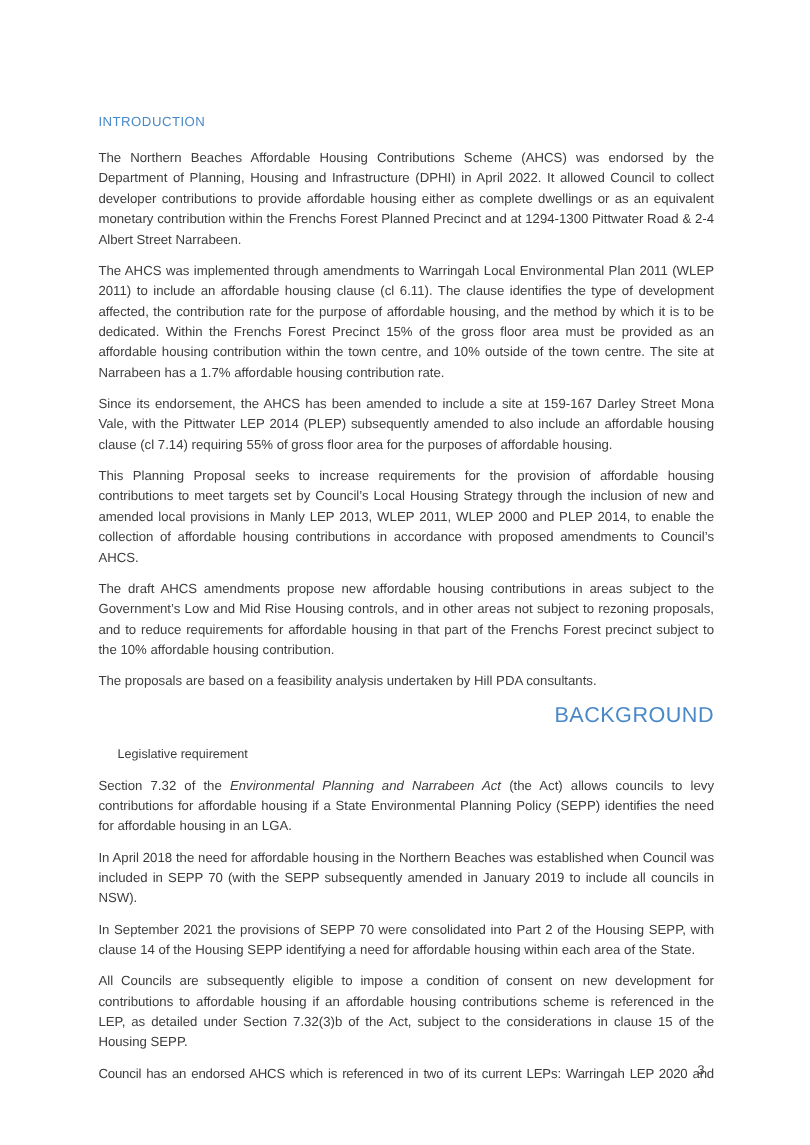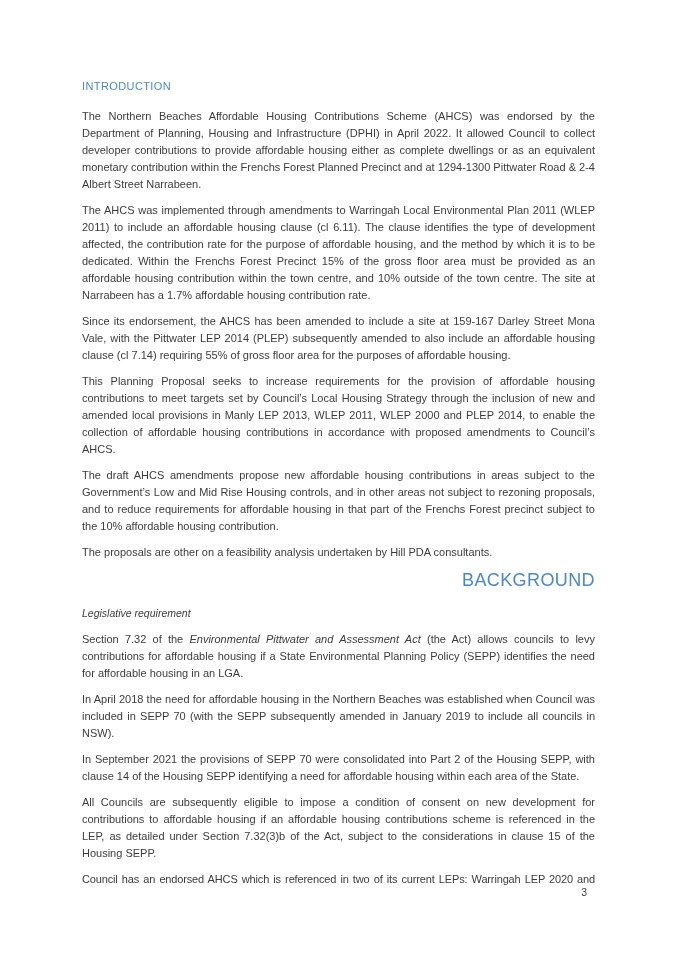--- a/index.html
+++ b/index.html
@@ -20,21 +20,21 @@
     position: absolute;
     left: 82px;
     top: 80px;
     width: 513px;
   }
   .intro-heading {
     font-size: 11px;
     font-weight: 400;
     letter-spacing: 0.4px;
     color: #4a89c8;
-    margin: 0 0 16px 0;
+    margin: 16px 0 16px 0;
   }
   .big-heading {
     font-size: 18px;
     font-weight: 400;
     letter-spacing: 0.4px;
     color: #4a89c8;
     margin: 2px 0 14px 0;
     text-align: right;
   }
   .body-p {
@@ -43,23 +43,22 @@
     text-align: justify;
     color: #3c3c3c;
     margin: 0 0 9px 0;
   }
   .body-p em {
     font-style: italic;
   }
   .subheading {
     font-size: 10.5px;
     line-height: 17px;
-    font-style: italic;
     color: #3c3c3c;
-    margin: 0 0 9px 0;
+    margin: 0 0 9px 16px;
   }
   .last-line-justified {
     text-align-last: justify;
     letter-spacing: -0.15px;
   }
   .page-number {
     position: absolute;
     top: 886px;
     right: 88px;
     font-size: 10.5px;
@@ -72,27 +71,27 @@
 <div class="page">
   <div class="content">
 
     <h2 class="intro-heading">INTRODUCTION</h2>
 
     <p class="body-p">The Northern Beaches Affordable Housing Contributions Scheme (AHCS) was endorsed by the Department of Planning, Housing and Infrastructure (DPHI) in April 2022. It allowed Council to collect developer contributions to provide affordable housing either as complete dwellings or as an equivalent monetary contribution within the Frenchs Forest Planned Precinct and at 1294-1300 Pittwater Road &amp; 2-4 Albert Street Narrabeen.</p>
     <p class="body-p">The AHCS was implemented through amendments to Warringah Local Environmental Plan 2011 (WLEP 2011) to include an affordable housing clause (cl 6.11). The clause identifies the type of development affected, the contribution rate for the purpose of affordable housing, and the method by which it is to be dedicated. Within the Frenchs Forest Precinct 15% of the gross floor area must be provided as an affordable housing contribution within the town centre, and 10% outside of the town centre. The site at Narrabeen has a 1.7% affordable housing contribution rate.</p>
     <p class="body-p">Since its endorsement, the AHCS has been amended to include a site at 159-167 Darley Street Mona Vale, with the Pittwater LEP 2014 (PLEP) subsequently amended to also include an affordable housing clause (cl 7.14) requiring 55% of gross floor area for the purposes of affordable housing.</p>
     <p class="body-p">This Planning Proposal seeks to increase requirements for the provision of affordable housing contributions to meet targets set by Council’s Local Housing Strategy through the inclusion of new and amended local provisions in Manly LEP 2013, WLEP 2011, WLEP 2000 and PLEP 2014, to enable the collection of affordable housing contributions in accordance with proposed amendments to Council’s AHCS.</p>
     <p class="body-p">The draft AHCS amendments propose new affordable housing contributions in areas subject to the Government’s Low and Mid Rise Housing controls, and in other areas not subject to rezoning proposals, and to reduce requirements for affordable housing in that part of the Frenchs Forest precinct subject to the 10% affordable housing contribution.</p>
-    <p class="body-p">The proposals are other on a feasibility analysis undertaken by Hill PDA consultants.</p>
+    <p class="body-p">The proposals are based on a feasibility analysis undertaken by Hill PDA consultants.</p>
 
     <h1 class="big-heading">BACKGROUND</h1>
 
     <p class="subheading">Legislative requirement</p>
 
-    <p class="body-p"><span>Section 7.32 of the </span><em>Environmental Pittwater and Assessment Act</em><span> (the Act) allows councils to levy contributions for affordable housing if a State Environmental Planning Policy (SEPP) identifies the need for affordable housing in an LGA.</span></p>
+    <p class="body-p"><span>Section 7.32 of the </span><em>Environmental Planning and Narrabeen Act</em><span> (the Act) allows councils to levy contributions for affordable housing if a State Environmental Planning Policy (SEPP) identifies the need for affordable housing in an LGA.</span></p>
 
     <p class="body-p">In April 2018 the need for affordable housing in the Northern Beaches was established when Council was included in SEPP 70 (with the SEPP subsequently amended in January 2019 to include all councils in NSW).</p>
     <p class="body-p">In September 2021 the provisions of SEPP 70 were consolidated into Part 2 of the Housing SEPP, with clause 14 of the Housing SEPP identifying a need for affordable housing within each area of the State.</p>
     <p class="body-p">All Councils are subsequently eligible to impose a condition of consent on new development for contributions to affordable housing if an affordable housing contributions scheme is referenced in the LEP, as detailed under Section 7.32(3)b of the Act, subject to the considerations in clause 15 of the Housing SEPP.</p>
     <p class="body-p last-line-justified">Council has an endorsed AHCS which is referenced in two of its current LEPs: Warringah LEP 2020 and</p>
 
   </div>
 
   <div class="page-number">3</div>
 </div>

